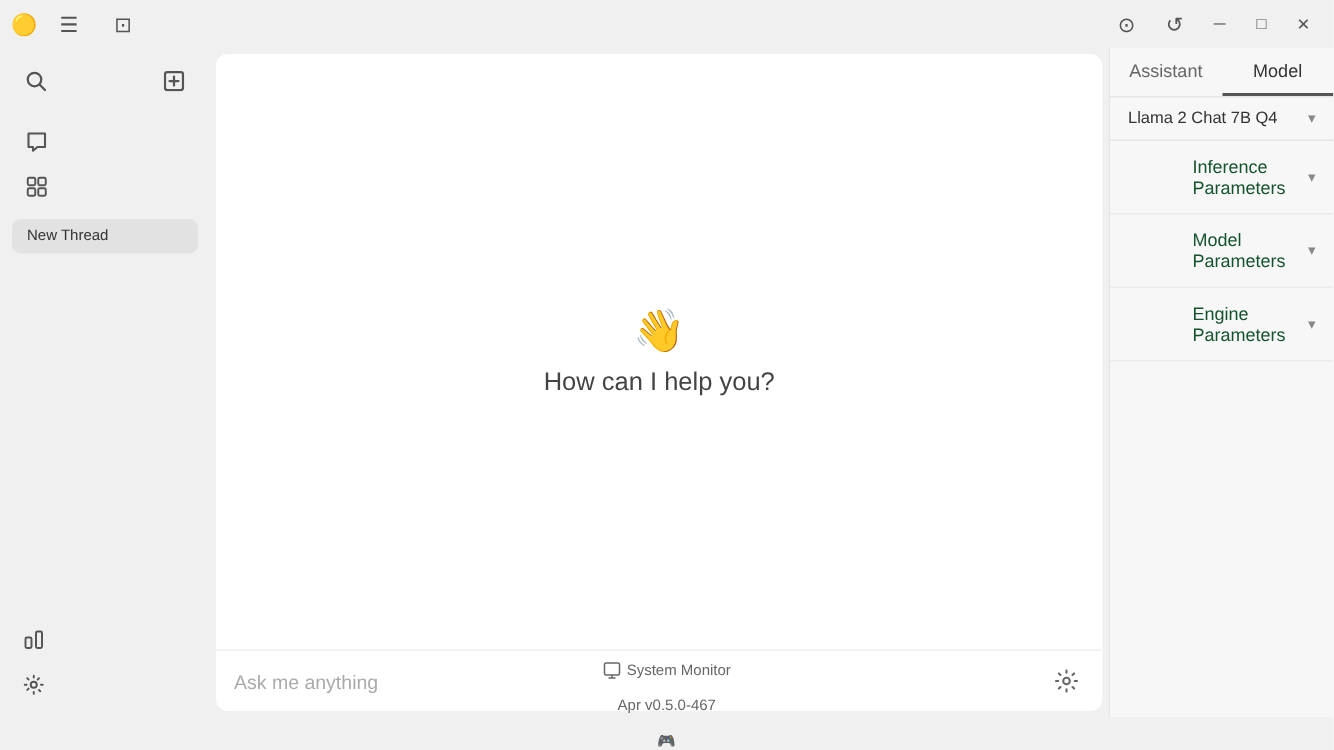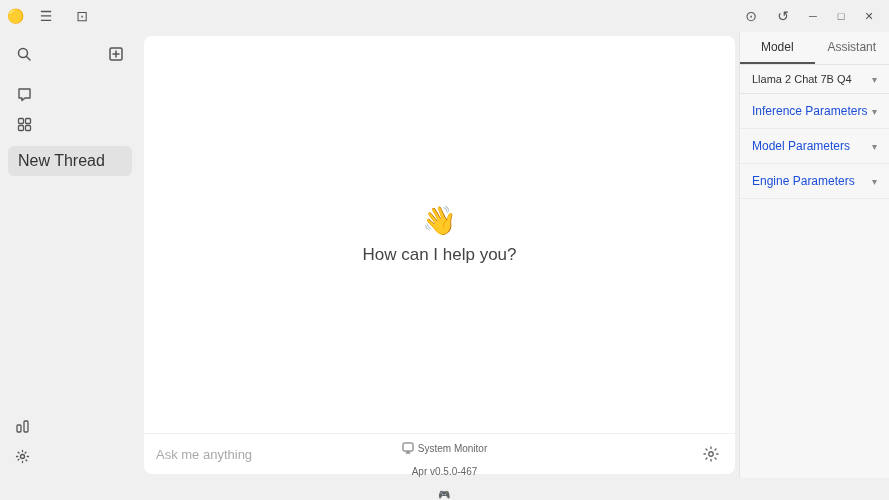--- a/index.html
+++ b/index.html
@@ -105,21 +105,21 @@
       font-size: 14px;
     }
     .thread-list {
       padding: 4px 8px;
       flex: 1;
     }
     .thread-item {
       padding: 6px 10px;
       background: #e2e2e2;
       border-radius: 6px;
-      font-size: 16px;
+      font-size: 10px;
       color: #333;
       cursor: pointer;
     }
     .sidebar-bottom {
       padding: 4px 8px;
       display: flex;
       flex-direction: column;
       gap: 2px;
     }
     .sidebar-bottom-btn {
@@ -219,21 +219,22 @@
       align-items: center;
       justify-content: space-between;
       padding: 10px 12px;
       border-bottom: 1px solid #ebebeb;
       cursor: pointer;
       font-size: 12px;
       color: #333;
     }
     .panel-section-label {
       font-size: 12px;
-      color: #1d4ed8;
+      color: #14532d;
+      margin-left: 43px;
     }
     .panel-section-chevron {
       font-size: 10px;
       color: #888;
     }
 
     
     .model-selector {
       display: flex;
       align-items: center;
@@ -356,22 +357,22 @@
         <svg width="16" height="16" viewBox="0 0 16 16" fill="none">
           <circle cx="8" cy="8" r="2.2" stroke="#666" stroke-width="1.4"></circle>
           <path d="M8 1v1.5M8 13.5V15M1 8h1.5M13.5 8H15M2.93 2.93l1.06 1.06M12 12l1.06 1.06M12 3.99l1.06-1.06M2.93 13.07l1.06-1.06" stroke="#666" stroke-width="1.4" stroke-linecap="round"></path>
         </svg>
       </div>
     </div>
   </div>
 
   <div class="right-panel">
     <div class="panel-tabs">
+      <div class="panel-tab">Assistant</div>
       <div class="panel-tab active">Model</div>
-      <div class="panel-tab">Assistant</div>
     </div>
 
     <div class="model-selector">
       <span class="model-name">Llama 2 Chat 7B Q4</span>
       <span class="model-chevron">▾</span>
     </div>
 
     <div class="panel-section">
       <span class="panel-section-label">Inference Parameters</span>
       <span class="panel-section-chevron">▾</span>

